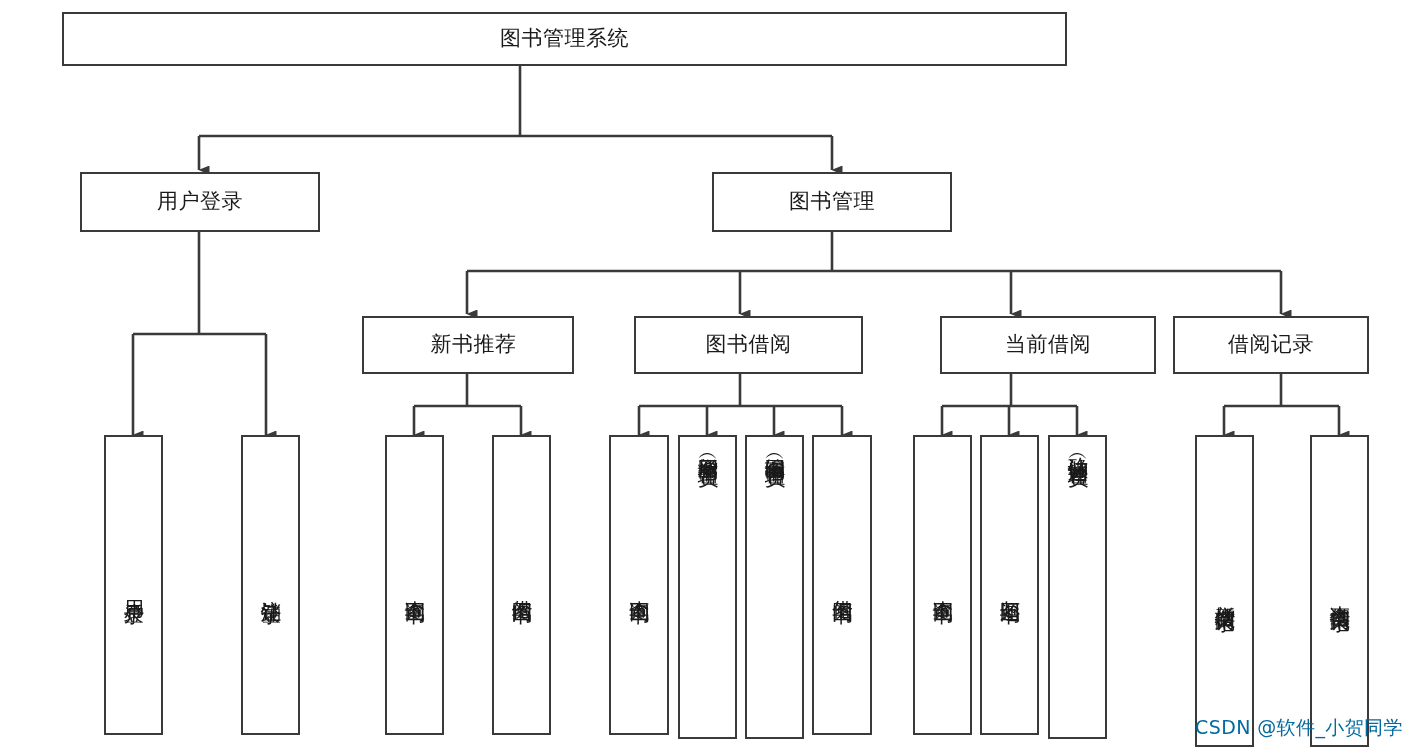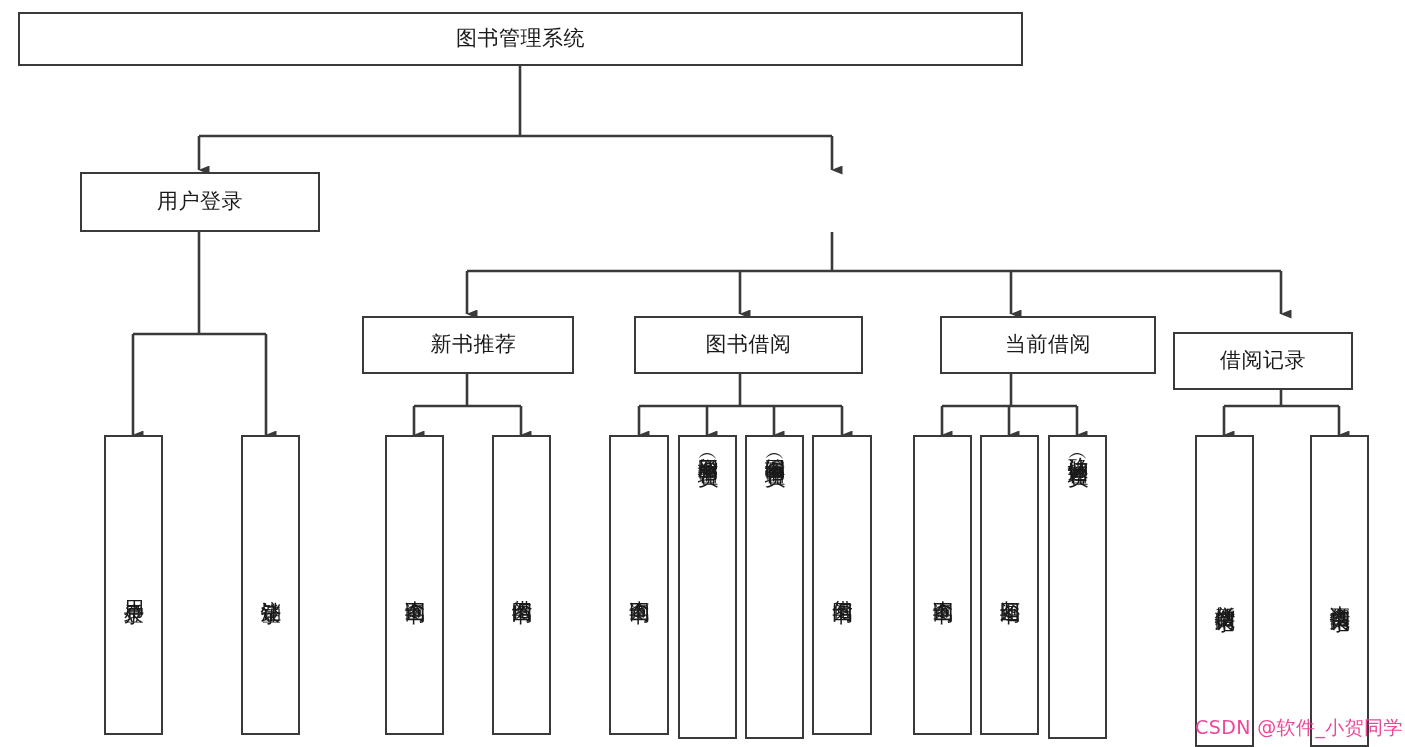--- a/index.html
+++ b/index.html
@@ -32,20 +32,21 @@
     background: #ffffff;
     border: 2.2px solid #3a3a3a;
     display: flex;
     align-items: center;
     justify-content: center;
     color: #1a1a1a;
     z-index: 2;
   }
   .node.root {
     border-width: 2.4px;
+    margin-left: 44px;
   }
   .label-h {
     font-size: 21px;
     line-height: 1.1;
     letter-spacing: 0.5px;
     white-space: nowrap;
     text-align: center;
   }
   .node.leaf {
     align-items: flex-start;
@@ -63,21 +64,21 @@
     height: auto;
   }
   .node.leaf.vcenter {
     align-items: center;
   }
   .watermark {
     position: absolute;
     left: 1195px;
     top: 715px;
     font-size: 19px;
-    color: #ec4899;
+    color: #0369a1;
     white-space: nowrap;
     z-index: 5;
     letter-spacing: 0.4px;
   }
 </style>
 </head>
 <body>
 
 <div id="canvas">
 
@@ -132,31 +133,34 @@
     </g>
   </svg>
 
   <div class="node root" style="left:18px; top:12px; width:1005px; height:54px;">
     <span class="label-h">图书管理系统</span>
   </div>
 
   <div class="node" style="left:80px; top:172px; width:240px; height:60px;">
     <span class="label-h">用户登录</span>
   </div>
+  <div class="node" style="left:712px; top:172px; width:240px; height:60px;">
+    <span class="label-h">图书管理</span>
+  </div>
 
   <div class="node" style="left:362px; top:316px; width:212px; height:58px;padding-left:11px;">
     <span class="label-h">新书推荐</span>
   </div>
   <div class="node" style="left:634px; top:316px; width:229px; height:58px;">
     <span class="label-h">图书借阅</span>
   </div>
   <div class="node" style="left:903px; top:316px; width:216px; height:58px;margin-left:37px;">
     <span class="label-h">当前借阅</span>
   </div>
-  <div class="node" style="left:1173px; top:332px; width:180px; height:58px;">
+  <div class="node" style="left:1173px; top:316px; width:196px; height:58px;">
     <span class="label-h">借阅记录</span>
   </div>
 
   <div class="node leaf vcenter" style="left:104px; top:435px; width:59px; height:300px;">
     <span class="label-v">用户登录</span>
   </div>
   <div class="node leaf vcenter" style="left:241px; top:435px; width:59px; height:300px;">
     <span class="label-v">注销登录</span>
   </div>
 

